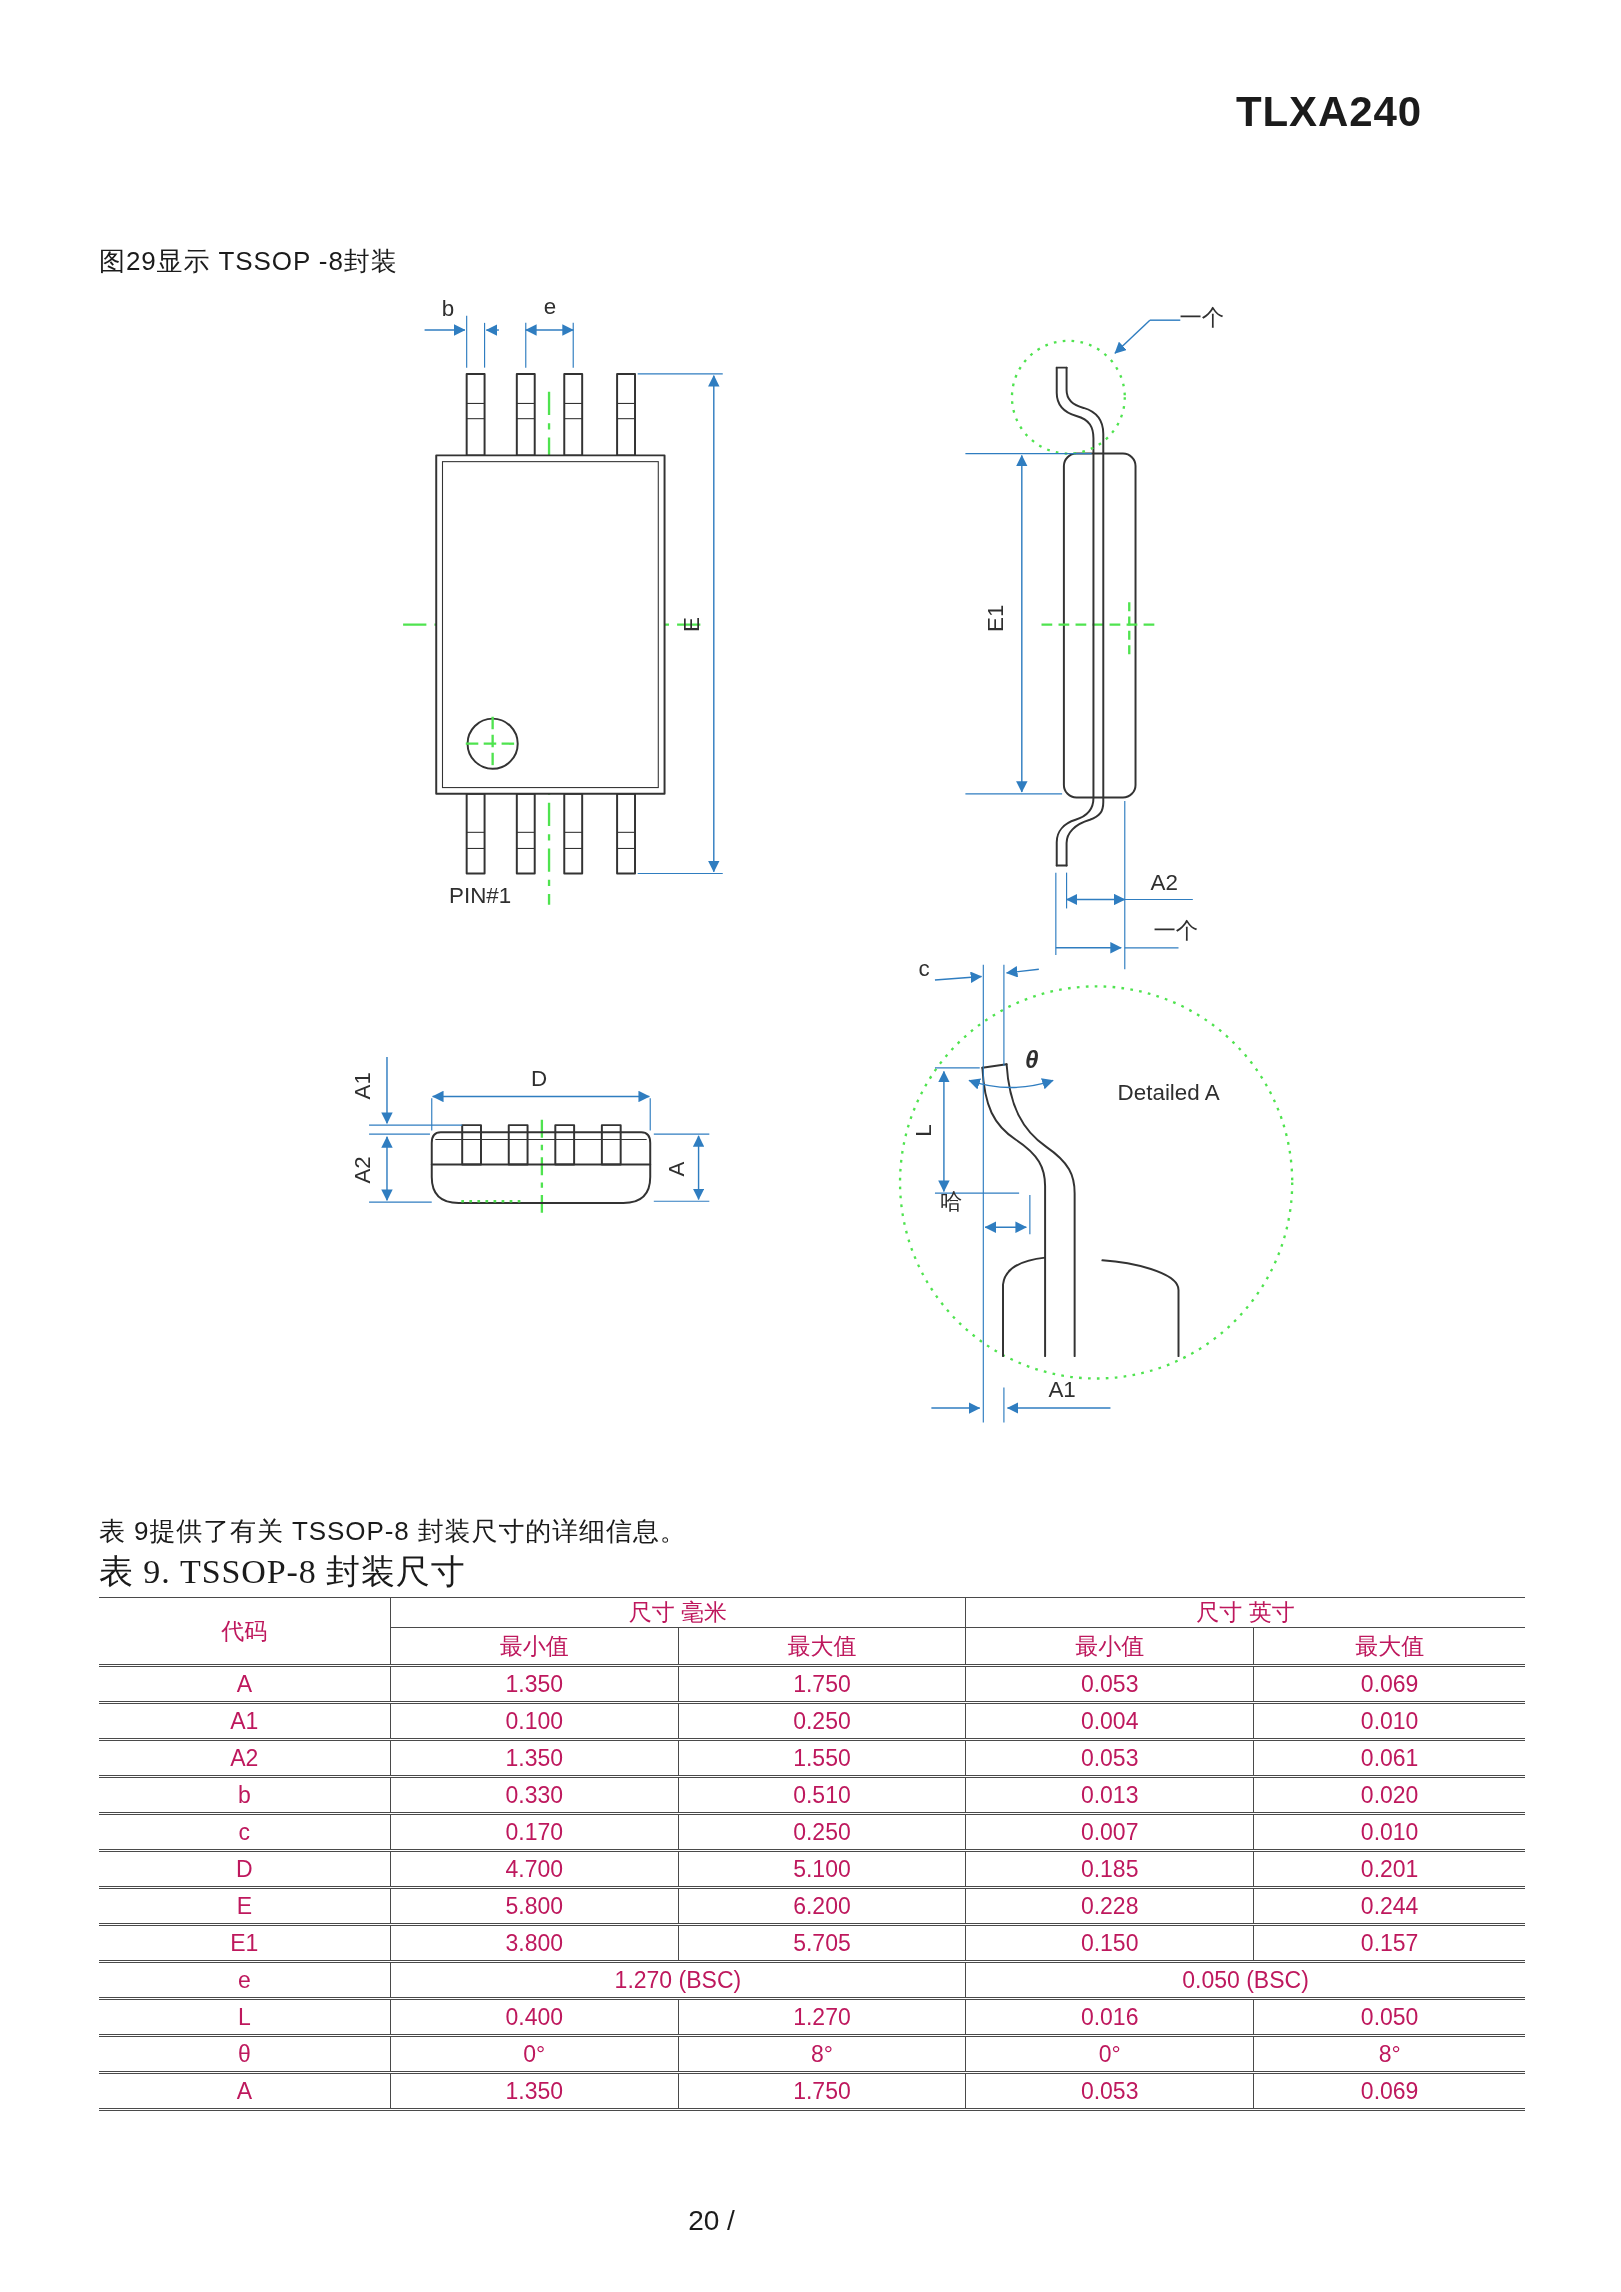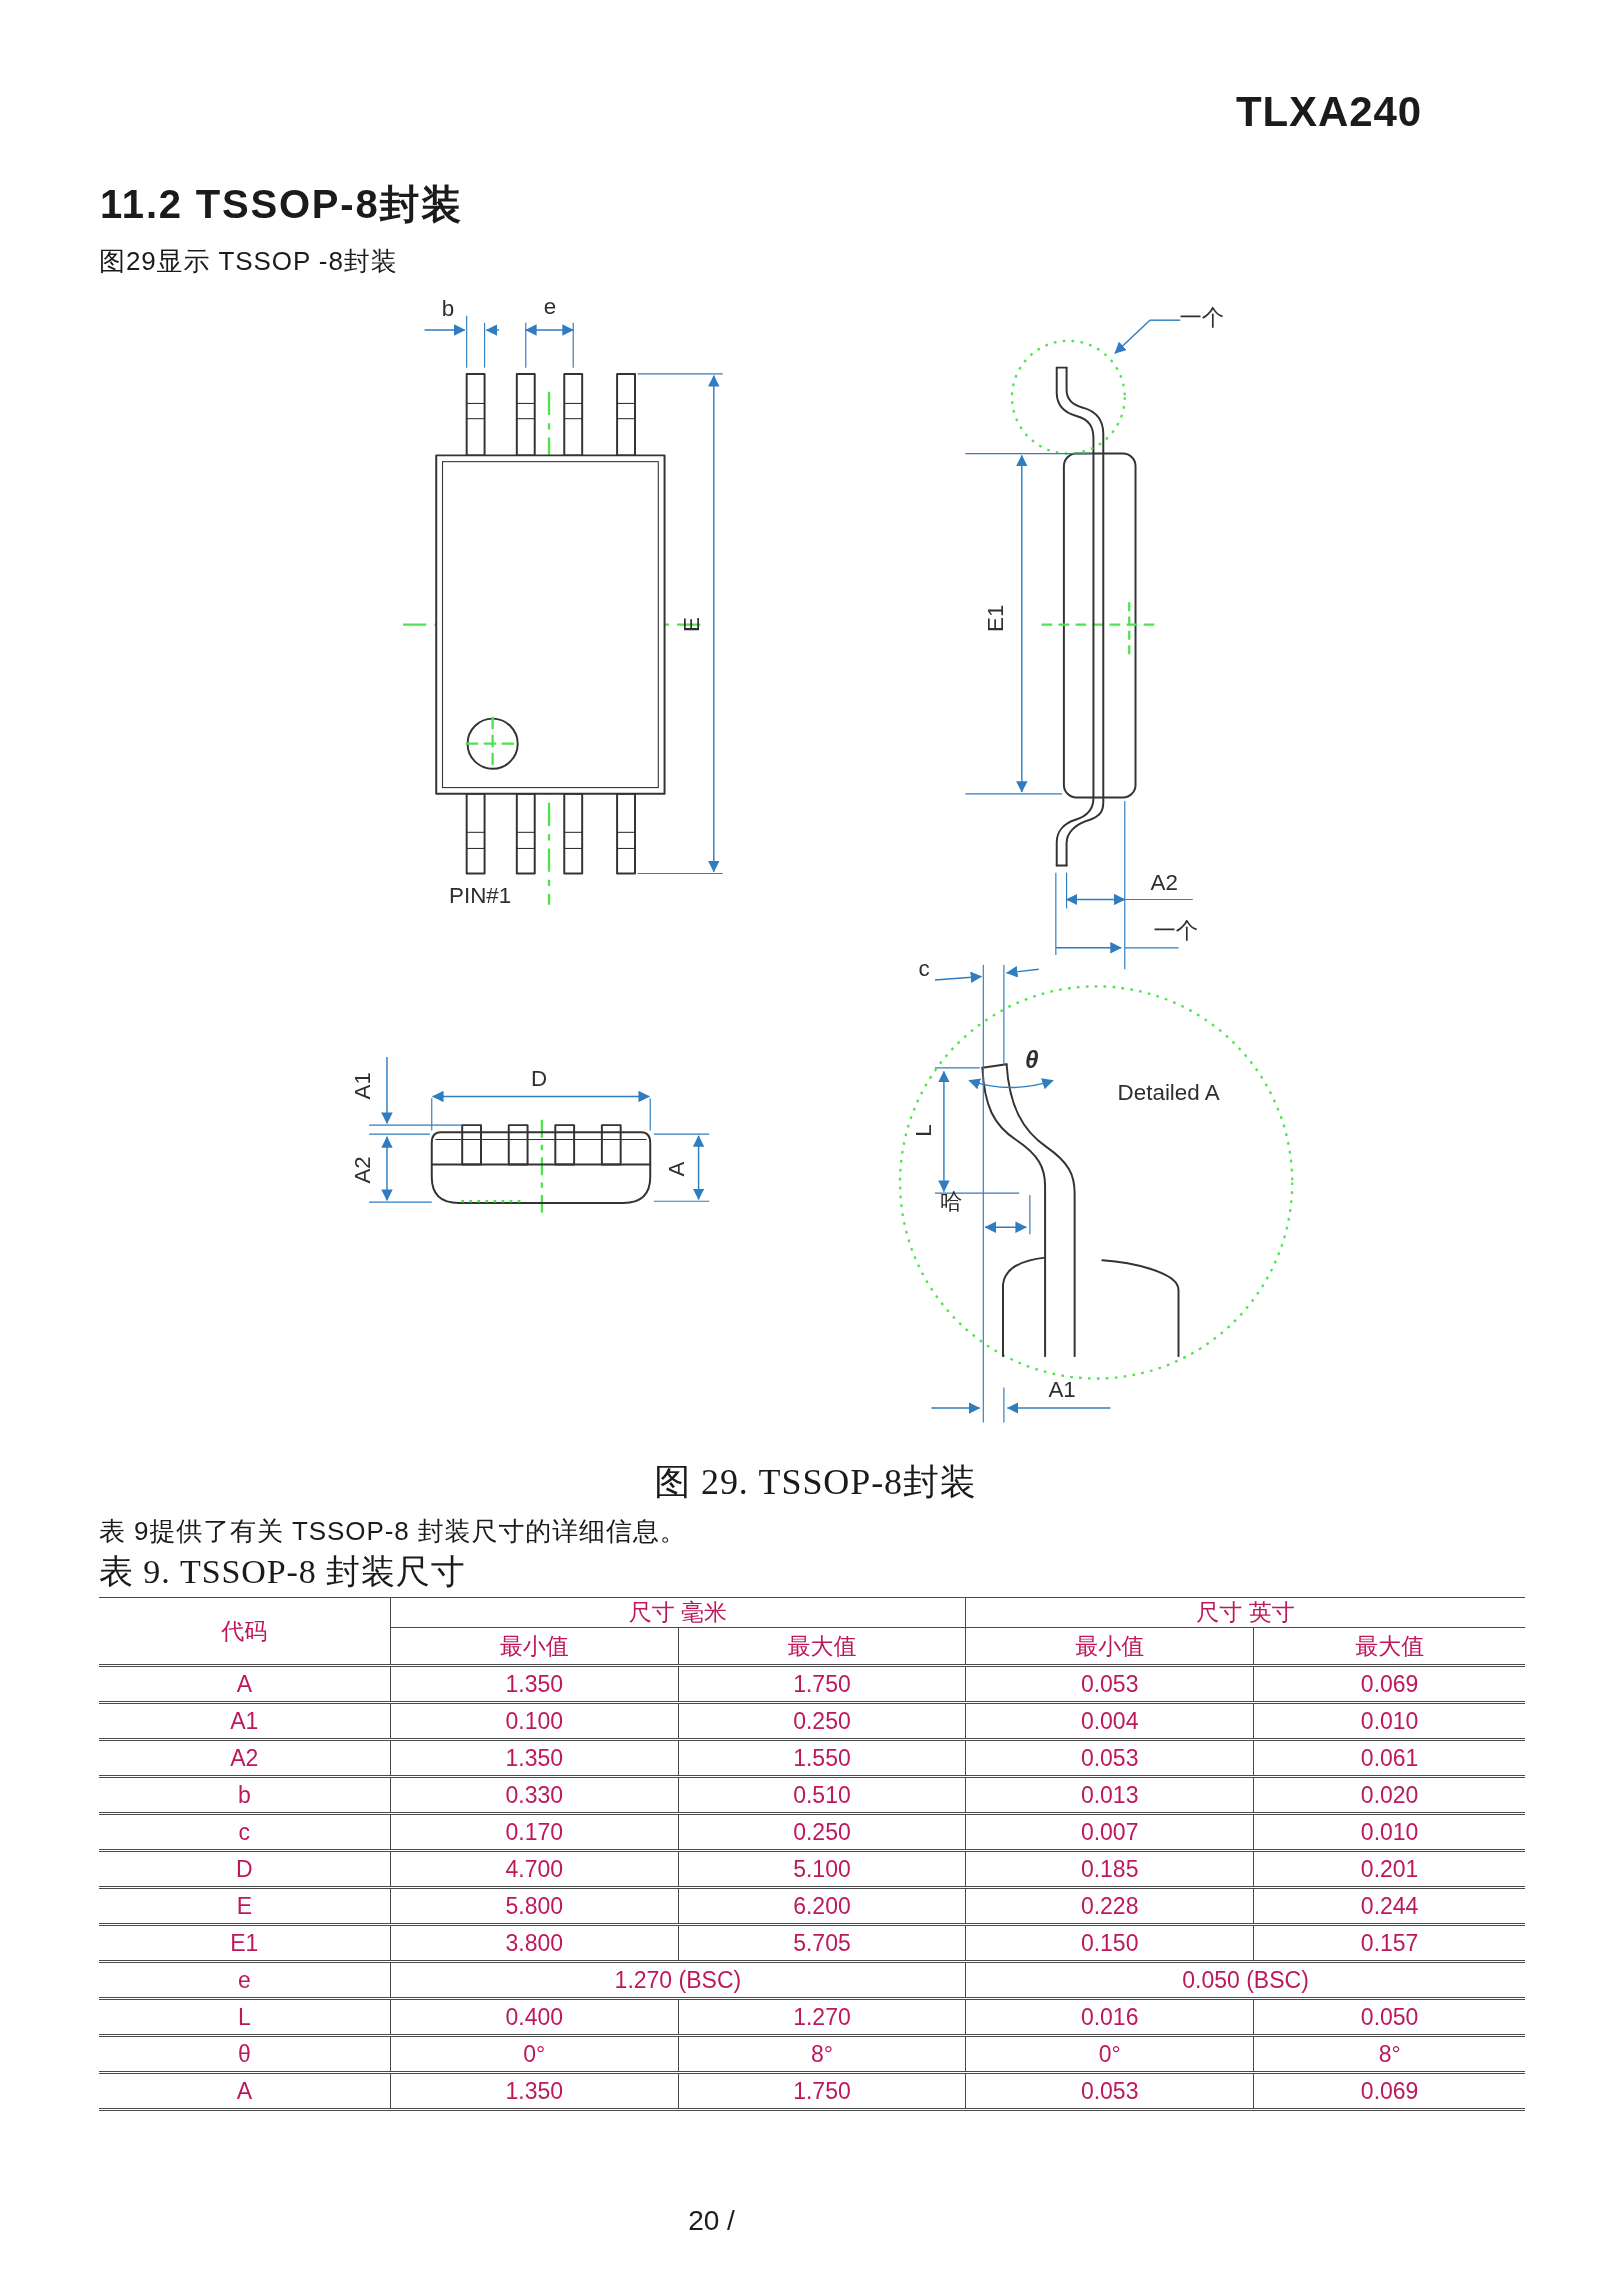--- a/index.html
+++ b/index.html
@@ -41,21 +41,20 @@
   .cl{stroke:#4fe34f;stroke-width:2.6;fill:none;}
   .lbl{font-family:"Liberation Sans",sans-serif;font-size:25px;fill:#2f2f2f;}
   .lblb{font-family:"Liberation Sans",sans-serif;font-size:27px;font-weight:bold;fill:#2f2f2f;}
 </style>
 </head>
 <body>
 
 <div id="page">
 
   <div class="abs product-title">TLXA240</div>
-  <div class="abs section-title">11.2 TSSOP-8封装</div>
   <div class="abs section-intro">图29显示 TSSOP -8封装</div>
 
   <svg class="abs figure-svg" viewBox="0 330 1810 1300" xmlns="http://www.w3.org/2000/svg">
     <defs>
       <marker id="ar" viewBox="0 0 10 10" refX="9.5" refY="5" markerWidth="8" markerHeight="8" orient="auto-start-reverse">
         <path d="M0,0 L10,5 L0,10 z" fill="#2f7dc0"></path>
       </marker>
     </defs>
 
     <g>
@@ -250,21 +249,20 @@
       <text class="lbl" x="1062" y="1350" text-anchor="middle" font-size="26">哈</text>
 
       <g>
         <line class="dim" x1="1040" y1="1572" x2="1094" y2="1572" marker-end="url(#ar)"></line>
         <line class="dim" x1="1240" y1="1572" x2="1125" y2="1572" marker-end="url(#ar)"></line>
       </g>
       <text class="lbl" x="1186" y="1560" text-anchor="middle">A1</text>
     </g>
   </svg>
 
-  <div class="abs fig-caption">图 29. TSSOP-8封装</div>
   <div class="abs table-intro">表 9提供了有关 TSSOP-8 封装尺寸的详细信息。</div>
   <div class="abs table-title">表 9. TSSOP-8 封装尺寸</div>
 
   <div class="abs dim-table-wrap">
     <table class="dims">
       <colgroup>
         <col class="c-code">
           <col class="c-a">
           <col class="c-b">
           <col class="c-c">

